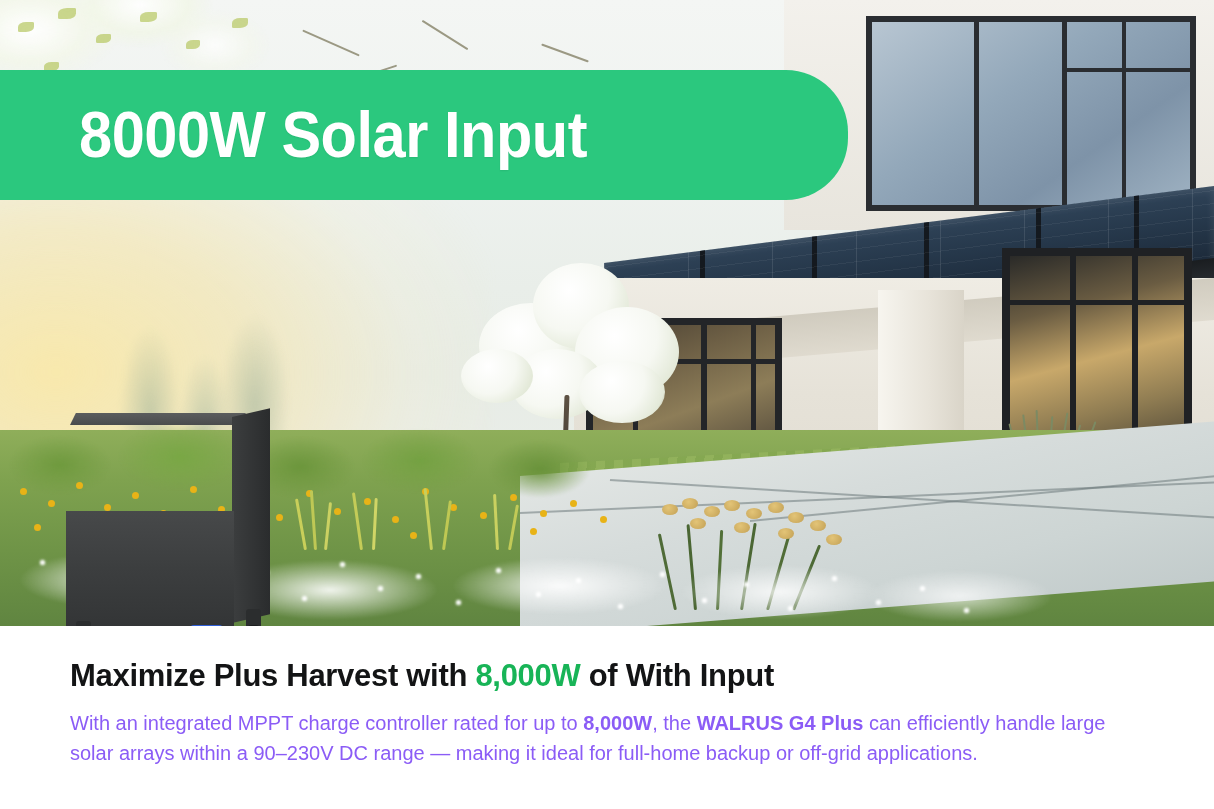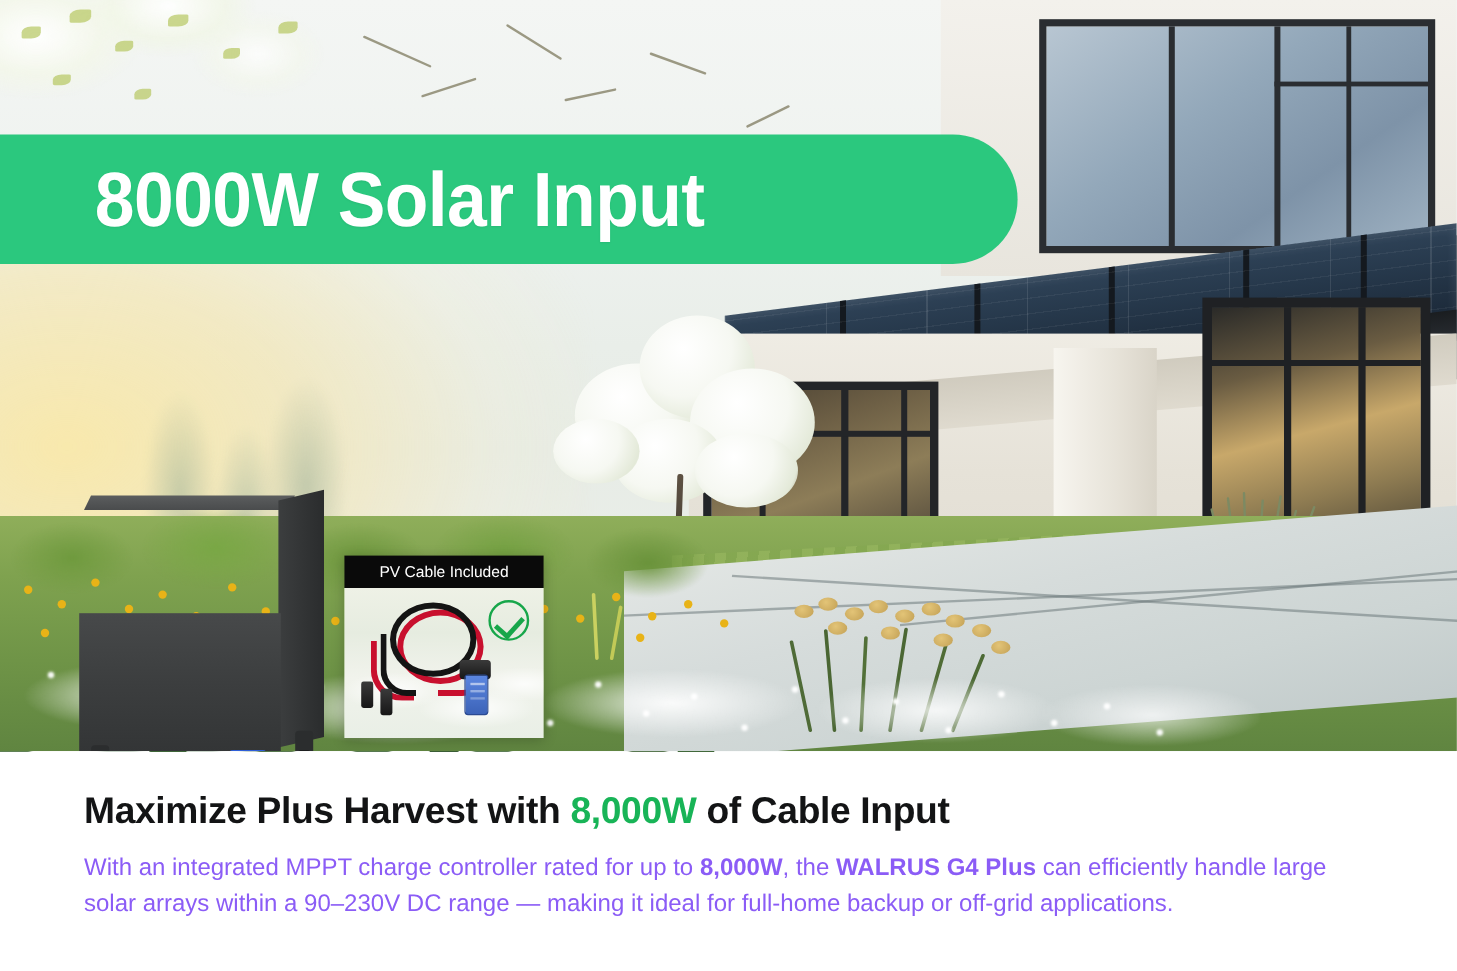--- a/index.html
+++ b/index.html
@@ -142,22 +142,22 @@
         background:rgba(255,255,255,.95); box-shadow:0 0 2px rgba(255,255,255,.8); }
 
   .tallgrass { position:absolute; }
   .tg { position:absolute; bottom:0; width:3px; border-radius:2px; transform-origin:bottom center; }
 
   .goldplume { position:absolute; left:660px; top:500px; width:220px; height:110px; }
   .gp { position:absolute; width:16px; height:11px; border-radius:50%;
         background:radial-gradient(circle at 40% 35%, #e3c477, #c2a055); }
 
   
-  .banner { position:absolute; left:0; top:70px; width:848px; height:108px;
-    border-radius:0 62px 62px 0; display:flex; align-items:center;margin-top:42px; }
+  .banner { position:absolute; left:0; top:70px; width:848px; height:130px;
+    border-radius:0 62px 62px 0; display:flex; align-items:center; }
   .banner-title { font-size:64px; font-weight:700; color:#ffffff;
     font-family:"Liberation Sans Narrow","Liberation Sans", sans-serif;
     letter-spacing:-0.5px; padding-left:85px; transform:scaleX(.93);
     transform-origin:left center; white-space:nowrap;
     text-shadow:0 1px 2px rgba(0,0,0,.07); }
 
   
   .unit { position:absolute; left:62px; top:413px; width:208px; height:235px; }
   .u-top { position:absolute; left:8px; top:0; width:170px; height:12px;
     background:linear-gradient(180deg,#5b5d5e,#4a4c4d); transform:skewX(-26deg); transform-origin:left bottom; }
@@ -454,48 +454,28 @@
       <div class="u-side"></div>
       <div class="u-front-lower">
         <div class="g4badge" style="background: rgb(47, 95, 216);">G4+</div>
 
       </div>
       <div class="caster" style="left:14px;top:208px;"></div>
 
       <div class="caster" style="left:184px;top:196px;"></div>
     </div>
 
-    <div class="pvcard">
-      <div class="pv-head">
-        <span>PV Cable Included</span>
-      </div>
-      <div class="pv-body">
-        <div class="haze"></div>
-        <div class="check"></div>
-
-        <div class="cable" style="left:44px;top:18px;width:72px;height:62px;border:5px solid #c8102e;"></div>
-        <div class="cable" style="left:38px;top:12px;width:72px;height:62px;border:5px solid #141414;"></div>
-        <div class="cable" style="left:22px;top:44px;width:36px;height:50px;border-left:5px solid #c8102e;border-bottom:5px solid #c8102e;border-radius:0 0 0 26px;border-top:none;border-right:none;"></div>
-        <div class="cable" style="left:30px;top:38px;width:30px;height:52px;border-left:5px solid #141414;border-bottom:5px solid #141414;border-radius:0 0 0 22px;border-top:none;border-right:none;"></div>
-        <div class="cable" style="left:78px;top:60px;width:42px;height:30px;border-right:5px solid #c8102e;border-bottom:5px solid #c8102e;border-radius:0 0 22px 0;border-top:none;border-left:none;"></div>
-
-        <div class="mc4" style="left:14px;top:78px;width:10px;height:22px;"></div>
-        <div class="mc4" style="left:30px;top:84px;width:10px;height:22px;"></div>
-        <div class="mc4" style="left:96px;top:60px;width:26px;height:16px;border-radius:3px;"></div>
-        <div class="blueconn"></div>
-      </div>
-    </div>
 
     <div class="banner" style="background: rgb(43, 200, 126);">
       <div class="banner-title" style="color: rgb(255, 255, 255);">8000W Solar Input</div>
     </div>
   </div>
 
   <div class="textblock">
     <div class="headline">
-      <span>Maximize Plus Harvest with </span><span class="hl-green" style="color: rgb(24, 180, 87);">8,000W</span><span> of Cable Input</span>
+      <span>Maximize Plus Harvest with </span><span class="hl-green" style="color: rgb(24, 180, 87);">8,000W</span><span> of With Input</span>
     </div>
     <div class="body">
       <span>With an integrated MPPT charge controller rated for up to </span><b>8,000W</b><span>, the </span><b>WALRUS G4 Plus</b><span> can efficiently handle large solar arrays within a 90–230V DC range — making it ideal for full-home backup or off-grid applications.</span>
     </div>
   </div>
 
 </div>
 
 </body></html>

